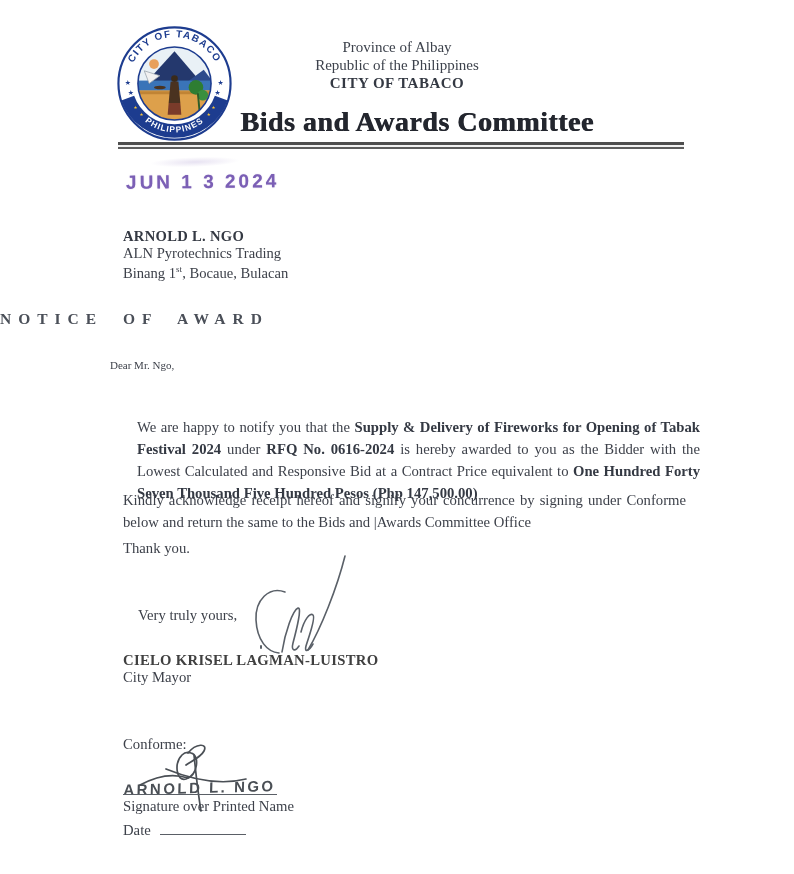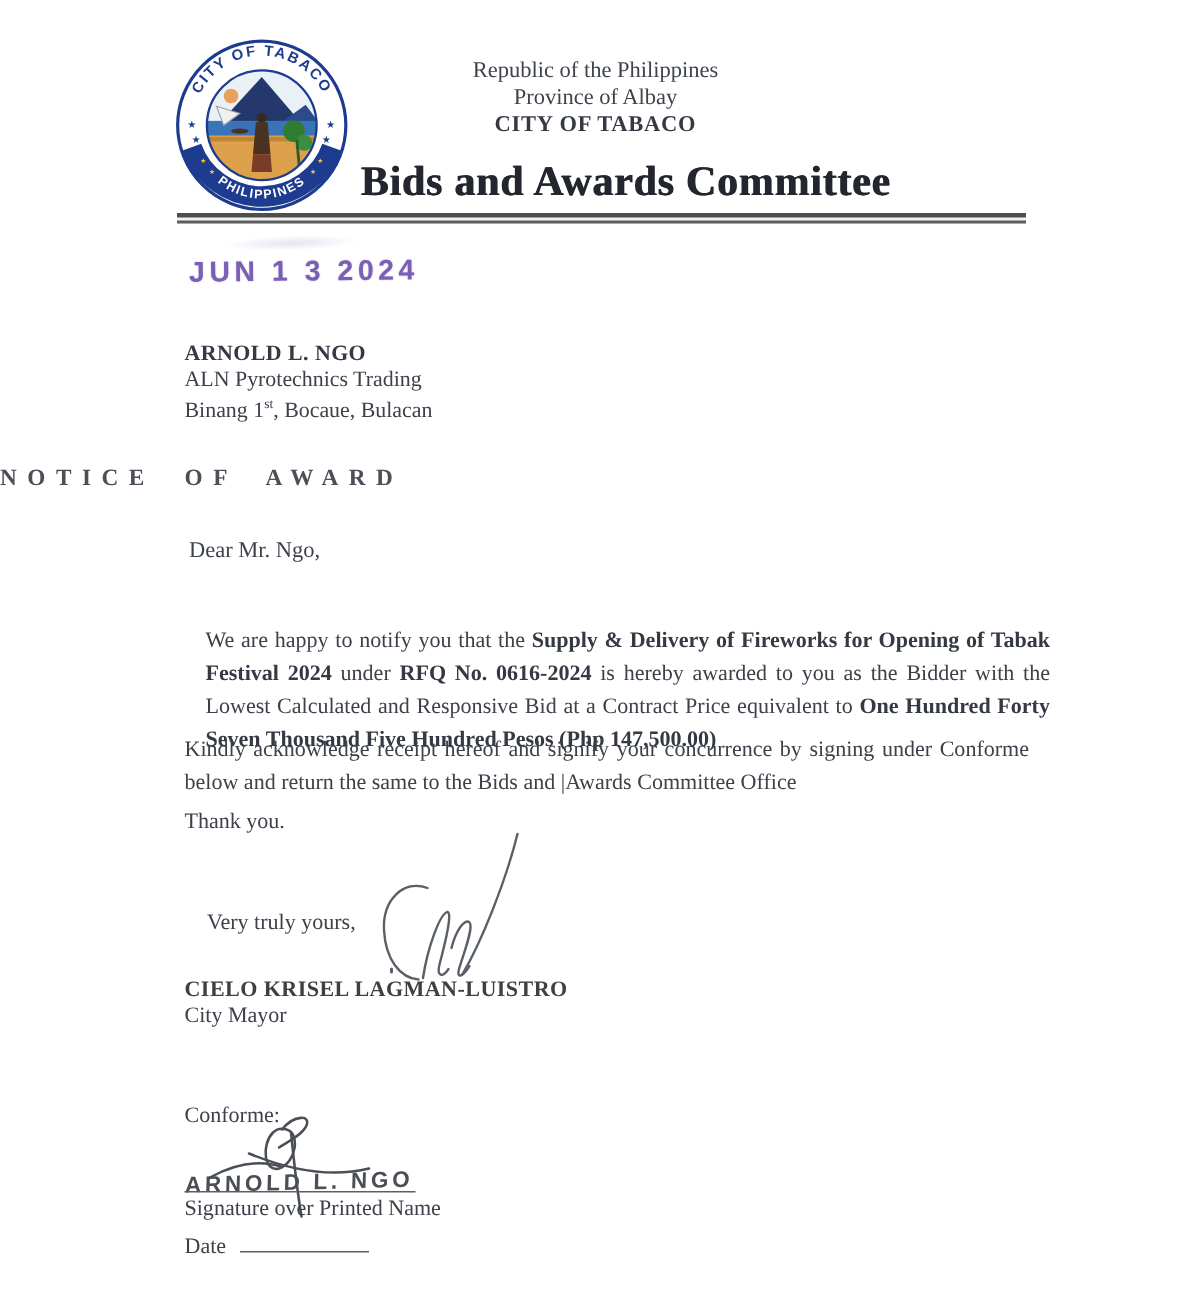--- a/index.html
+++ b/index.html
@@ -46,21 +46,21 @@
   .recipient{position:absolute;left:123px;top:228px;font-size:14.6px;line-height:16.5px;}
   .recipient .r-name{font-weight:bold;letter-spacing:.3px;color:#343943;}
   sup{font-size:9px;margin-top:31px;}
   
   .notice-title{
     position:absolute;left:0;right:0;top:310px;text-align:left;
     font-weight:bold;font-size:15.5px;letter-spacing:7px;word-spacing:9px;
     color:#4a4f58;
   }
   
-  .salutation{position:absolute;left:126px;top:359px;font-size:15px;}
+  .salutation{position:absolute;left:110px;top:359px;font-size:11px;}
   .para{position:absolute;left:123px;width:563px;font-size:14.7px;line-height:22px;text-align:justify;margin:0;}
   .p1{top:416px;margin-left:14px;}
   .p2{top:489px;}
   .b{font-weight:bold;color:#343943;}
   .thanks{position:absolute;left:123px;top:540px;font-size:14.7px;}
   
   .valediction{position:absolute;left:138px;top:607px;font-size:14.7px;text-align:right;}
   .mayor-sig{position:absolute;left:205px;top:548px;width:150px;height:112px;}
   .signer{position:absolute;left:123px;top:652px;font-size:14.7px;line-height:17px;}
   .signer .s-name{font-weight:bold;letter-spacing:.3px;color:#404040;}
@@ -124,22 +124,22 @@
     </g>
     <g font-size="4.6" fill="#f5c33a" font-family="Liberation Sans, sans-serif">
       <text x="18" y="86">★</text>
         <text x="24" y="93">★</text>
       <text x="93" y="93">★</text>
         <text x="98" y="86">★</text>
     </g>
   </svg>
 
   <div class="header-center">
+    <div>Province of Albay</div>
     <div>Republic of the Philippines</div>
-    <div>Province of Albay</div>
     <div class="hc-bold">CITY OF TABACO</div>
   </div>
 
   <div class="committee">Bids and Awards Committee</div>
   <div class="double-rule"></div>
 
   <div class="stamp-smudge"></div>
   <div class="stamp">JUN 1 3 2024</div>
 
   <div class="recipient">

